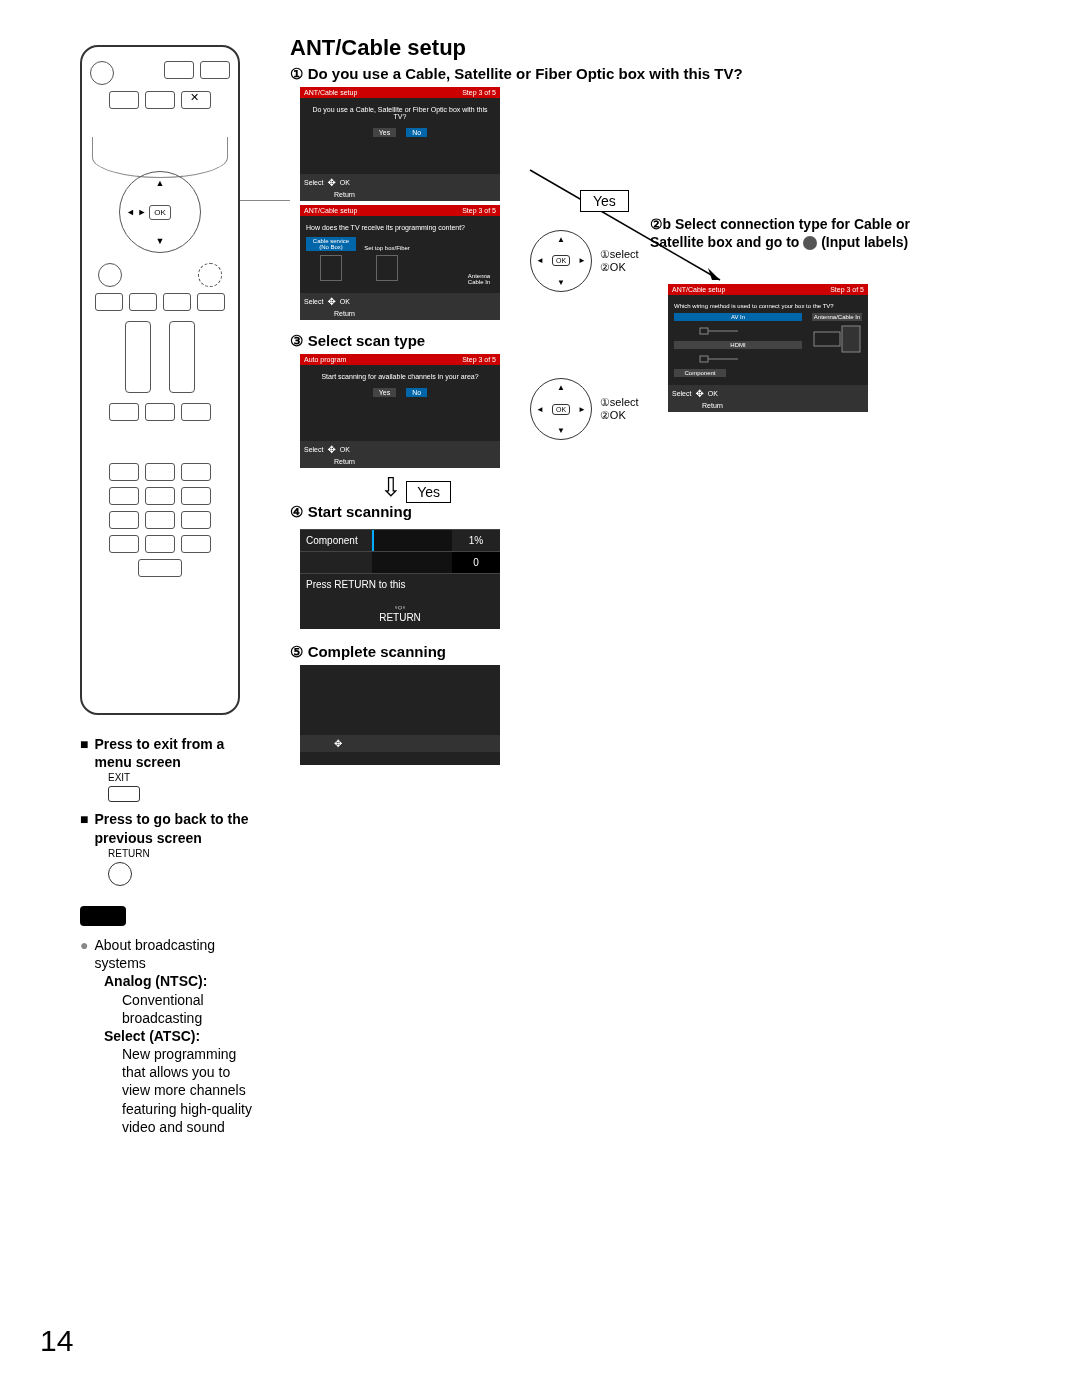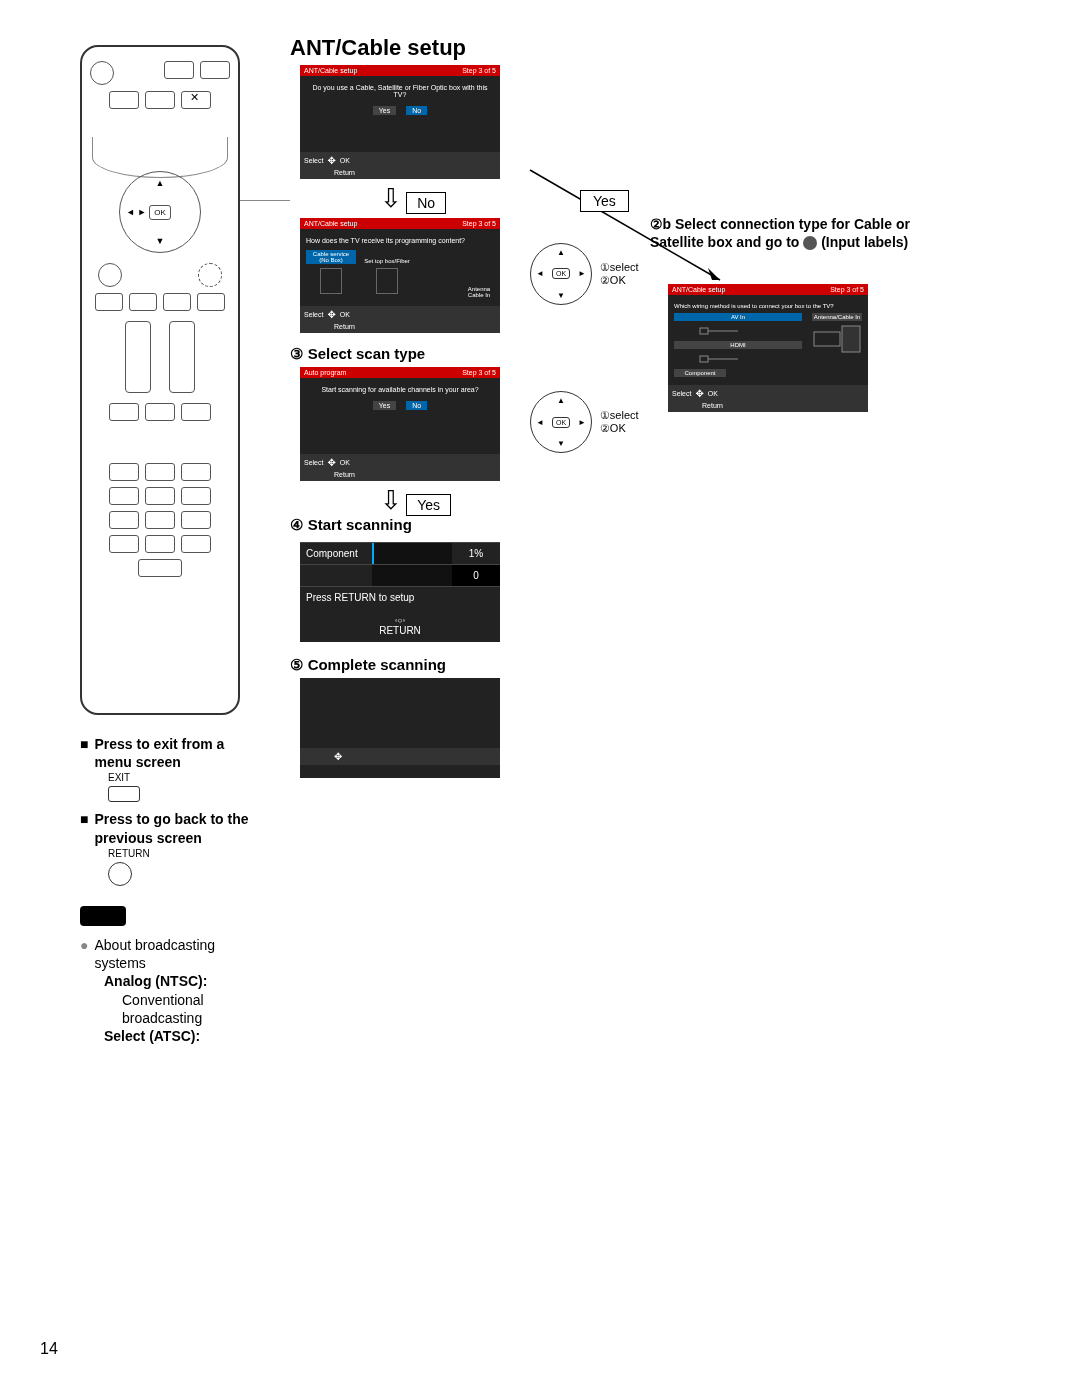--- a/index.html
+++ b/index.html
@@ -49,21 +49,21 @@
 .dpad-small .ok{border:1px solid #333;padding:1px 3px;border-radius:3px;font-size:7px}
 .dpad-small .arr{position:absolute;font-size:8px}
 .dpad-small .u{top:4px}.dpad-small .d{bottom:4px}.dpad-small .l{left:5px}.dpad-small .r{right:5px}
 .side-lbl{font-size:11px}
 
 .prog-tbl{background:#222;color:#fff;width:200px;font-size:10px}
 .prog-tbl .row{display:flex;border-top:1px solid #444}
 .prog-tbl .row>div{padding:5px 6px}
 .prog-tbl .bar{background:#111;flex:1;position:relative}
 .prog-tbl .ret{text-align:center;padding:6px;font-size:10px}
-.pagenum{position:absolute;left:40px;bottom:30px;font-size:16px}
+.pagenum{position:absolute;left:40px;bottom:30px;font-size:30px}
 
 .yes-arrow{position:absolute;left:520px;top:150px;width:260px}
 .yes-arrow .yes-box{position:absolute;left:60px;top:40px;border:1px solid #000;padding:2px 12px;font-size:14px;background:#fff}
 .yes-arrow svg{position:absolute;left:0;top:0}
 
 .step2b{position:absolute;left:650px;top:215px;width:270px;font-weight:700;font-size:14px;line-height:1.3}
 .step2b .g{display:inline-block;width:14px;height:14px;background:#555;border-radius:50%;vertical-align:middle}
 .conn-scr{position:absolute;left:668px;top:280px}
 
 .remote .curved{position:absolute;border:1.5px solid #888;border-top:none;border-radius:0 0 50% 50%;height:40px}
@@ -161,26 +161,31 @@
       <div class="note-list">
         <div class="note-item">
             <span class="dot">●</span>
             <span>About broadcasting systems</span>
           </div>
       </div>
       <div class="note-body">
         <div><strong>Analog (NTSC):</strong></div>
         <div class="sub">Conventional broadcasting</div>
         <div><strong>Select (ATSC):</strong></div>
+        <div class="sub" style="max-width:130px">New programming that allows you to view more channels featuring high-quality video and sound</div>
       </div>
     </div>
   </div>
 
   <div class="main-col">
     <h2>ANT/Cable setup</h2>
+    <div class="step-line">
+      <span class="circ">①</span>
+      <span>Do you use a Cable, Satellite or Fiber Optic box with this TV?</span>
+    </div>
 
     <div class="scr" style="margin-left:10px">
       <div class="hdr">
           <span>ANT/Cable setup</span>
           <span>Step 3 of 5</span>
         </div>
       <div class="body">
         <div>Do you use a Cable, Satellite or Fiber Optic box with this TV?</div>
         <div class="yn">
             <span>Yes</span>
@@ -192,24 +197,20 @@
           <span class="cur">✥</span>
           <span>OK</span>
           <br>
         </div>
       <div class="foot" style="padding-top:0">
           <span style="width:26px"></span>
           <span>Return</span>
         </div>
     </div>
 
-    <div style="margin-left:90px;margin-top:4px">
-      <span class="arrow-dn">⇩</span>
-      <span class="box-lbl">No</span>
-    </div>
 
 
     <div style="display:flex;gap:30px;align-items:center">
       <div class="scr" style="margin-left:10px">
         <div class="hdr">
             <span>ANT/Cable setup</span>
             <span>Step 3 of 5</span>
           </div>
         <div class="body">
           <div style="text-align:left">How does the TV receive its programming content?</div>
@@ -313,21 +314,21 @@
             <div style="position:absolute;left:0;top:0;bottom:0;width:2%;background:#0af"></div>
           </div>
           <div style="width:36px;text-align:center">1%</div>
         </div>
       <div class="row">
           <div style="width:60px"></div>
           <div class="bar"></div>
           <div style="width:36px;text-align:center;background:#000">0</div>
         </div>
       <div class="row">
-          <div>Press RETURN to setup</div>
+          <div>Press RETURN to this</div>
         </div>
       <div class="ret"><span style="font-size:8px">◦○◦</span><br><span>RETURN</span></div>
     </div>
 
     <div class="step-line" style="margin-top:14px">
       <span class="circ">⑤</span>
       <span>Complete scanning</span>
     </div>
 
     <div class="scr" style="margin-left:10px;height:100px">

